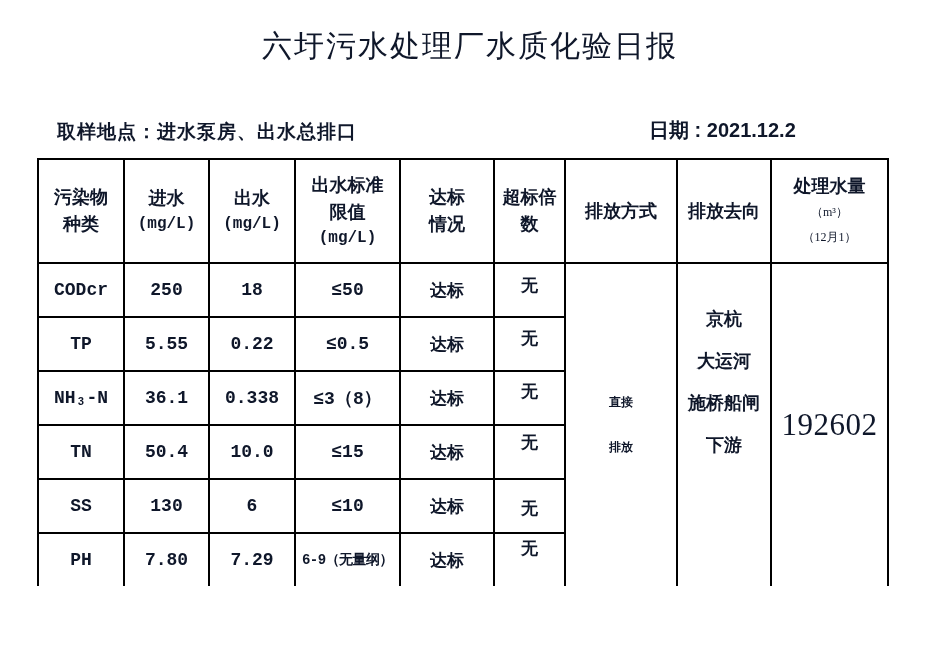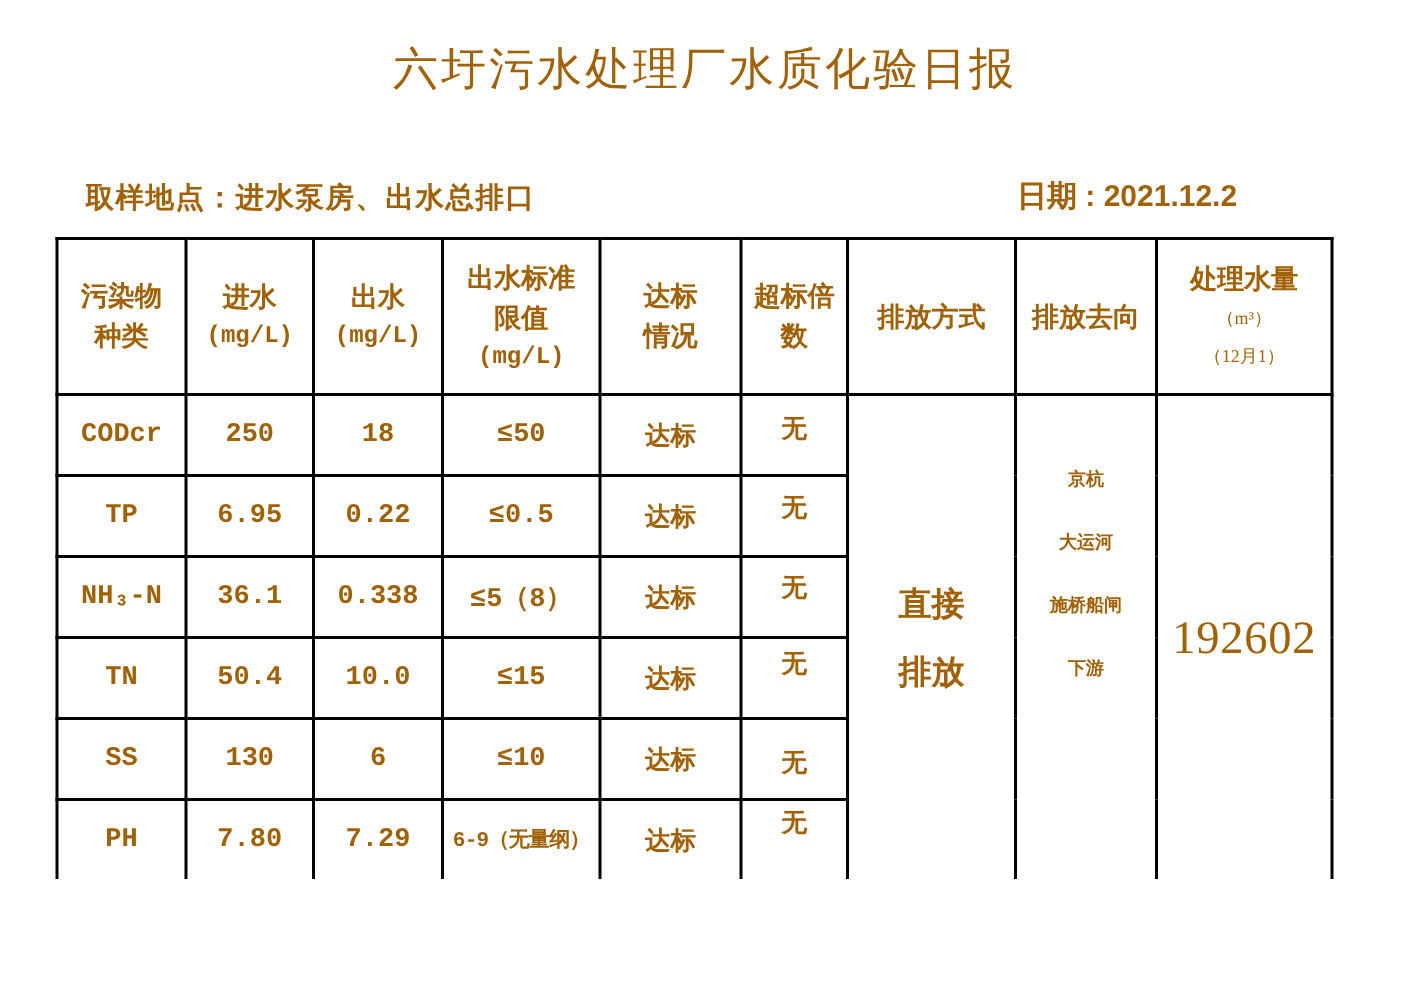--- a/index.html
+++ b/index.html
@@ -1,32 +1,32 @@
 <!DOCTYPE html>
 <html><head>
 <meta charset="utf-8">
 <style>
   html,body{margin:0;padding:0;background:#fff;}
   .page{
     position:relative;
     width:940px;height:586px;
-    background:#fff;color:#a16207;
+    background:#fff;color:#0f172a;
     font-family:"Liberation Serif","DejaVu Serif",serif;
     overflow:hidden;
   }
   .title{
     position:absolute;top:26px;left:0;width:940px;
     text-align:center;font-size:30px;font-weight:500;letter-spacing:2px;
   }
   .info-location{
     position:absolute;left:57px;top:119px;
     font-size:19px;font-weight:bold;letter-spacing:1px;
   }
   .info-date{
-    position:absolute;left:678px;top:117px;
+    position:absolute;left:649px;top:117px;
     font-size:20px;font-weight:bold;
     font-family:"Liberation Sans","DejaVu Sans",sans-serif;
   }
   table.report{
     position:absolute;left:37px;top:158px;
     width:850px;border-collapse:collapse;table-layout:fixed;
   }
   table.report td{
     border:2px solid #000;
     text-align:center;vertical-align:middle;
@@ -45,23 +45,23 @@
            font-family:"Liberation Mono","DejaVu Sans Mono",monospace;}
   .d-limit-sm{font-size:14px;font-weight:bold;letter-spacing:-0.5px;
            font-family:"Liberation Mono","DejaVu Sans Mono",monospace;}
   .nud{display:inline-block;}
   .nud0{transform:translateY(-5px);}
   .nud1{transform:translateY(-6px);}
   .nud2{transform:translateY(-7px);}
   .nud3{transform:translateY(-10px);}
   .nud4{transform:translateY(2px);}
   .nud5{transform:translateY(-12px);}
-  .mode-line{font-size:22px;font-weight:bold;line-height:45px;}
+  .mode-line{font-size:12px;font-weight:bold;line-height:45px;}
   .dest-block{transform:translateY(-43px);}
-  .dest-line{font-size:12px;font-weight:bold;line-height:42px;}
+  .dest-line{font-size:18px;font-weight:bold;line-height:42px;}
   .volume-cell{
     font-size:31px;font-weight:400;letter-spacing:0.5px;
     font-family:"Liberation Serif","DejaVu Serif",serif;
   }
   .note{
     position:absolute;left:8px;top:591px;
     font-size:18px;font-weight:bold;letter-spacing:0.5px;
   }
 </style>
 </head>
@@ -144,32 +144,32 @@
           <div class="dest-line">大运河</div>
           <div class="dest-line">施桥船闸</div>
           <div class="dest-line">下游</div>
         </div>
       </td>
       <td rowspan="6" class="volume-cell">192602</td>
     </tr>
 
     <tr class="datarow">
       <td class="d-lat">TP</td>
-      <td class="d-lat">6.95</td>
+      <td class="d-lat">5.55</td>
       <td class="d-lat">0.22</td>
       <td class="d-limit">≤0.5</td>
       <td class="d-cn">达标</td>
       <td class="d-cn"><span class="nud nud1">无</span></td>
     </tr>
 
     <tr class="datarow">
       <td class="d-lat">NH₃-N</td>
       <td class="d-lat">36.1</td>
       <td class="d-lat">0.338</td>
-      <td class="d-limit">≤5（8）</td>
+      <td class="d-limit">≤3（8）</td>
       <td class="d-cn">达标</td>
       <td class="d-cn"><span class="nud nud2">无</span></td>
     </tr>
 
     <tr class="datarow">
       <td class="d-lat">TN</td>
       <td class="d-lat">50.4</td>
       <td class="d-lat">10.0</td>
       <td class="d-limit">≤15</td>
       <td class="d-cn">达标</td>

